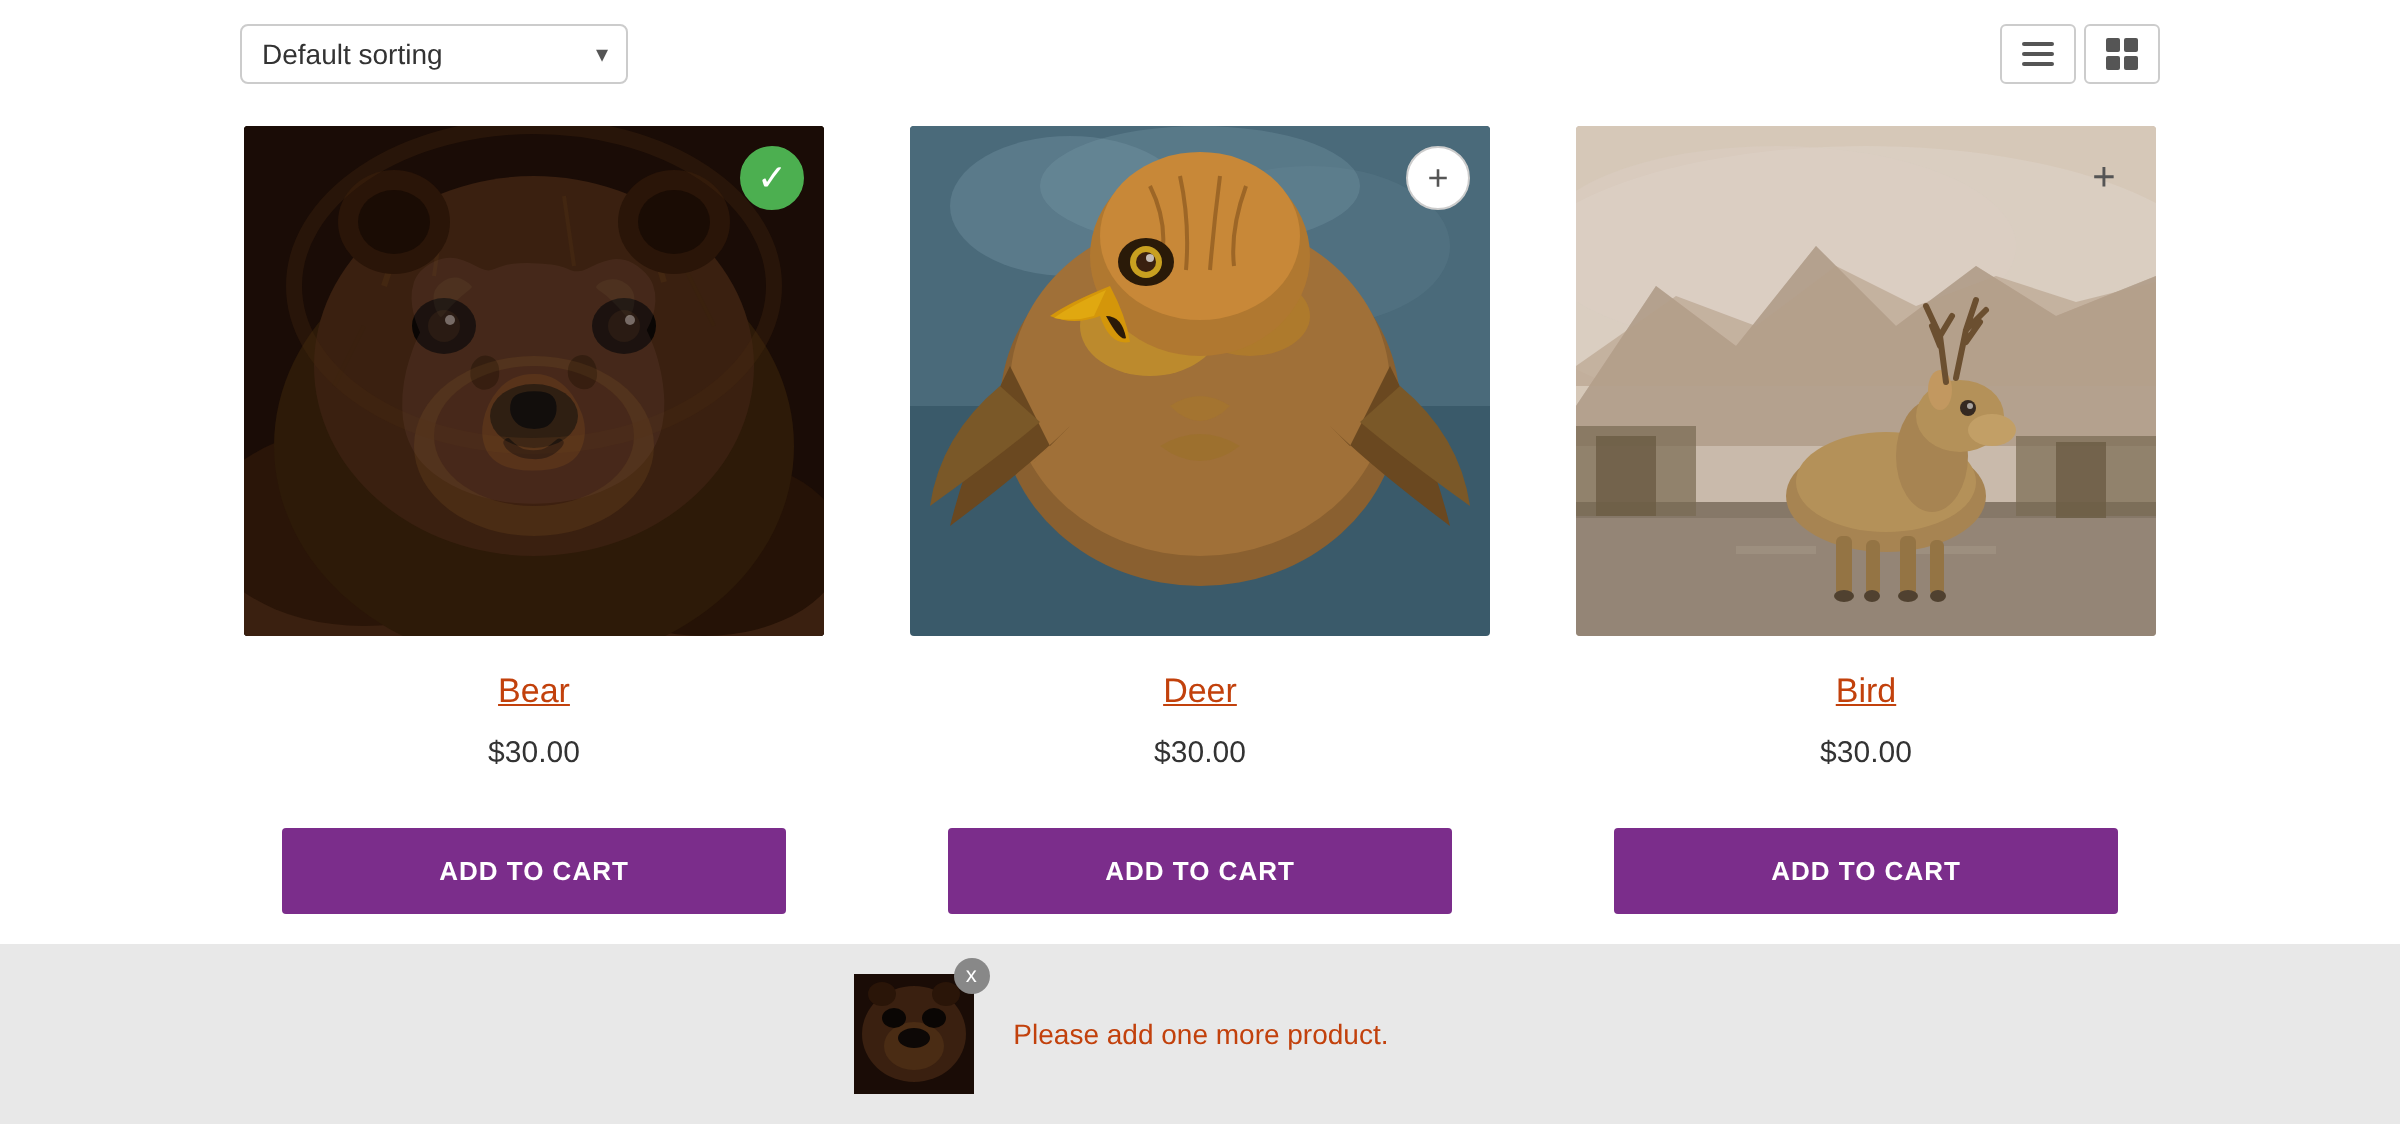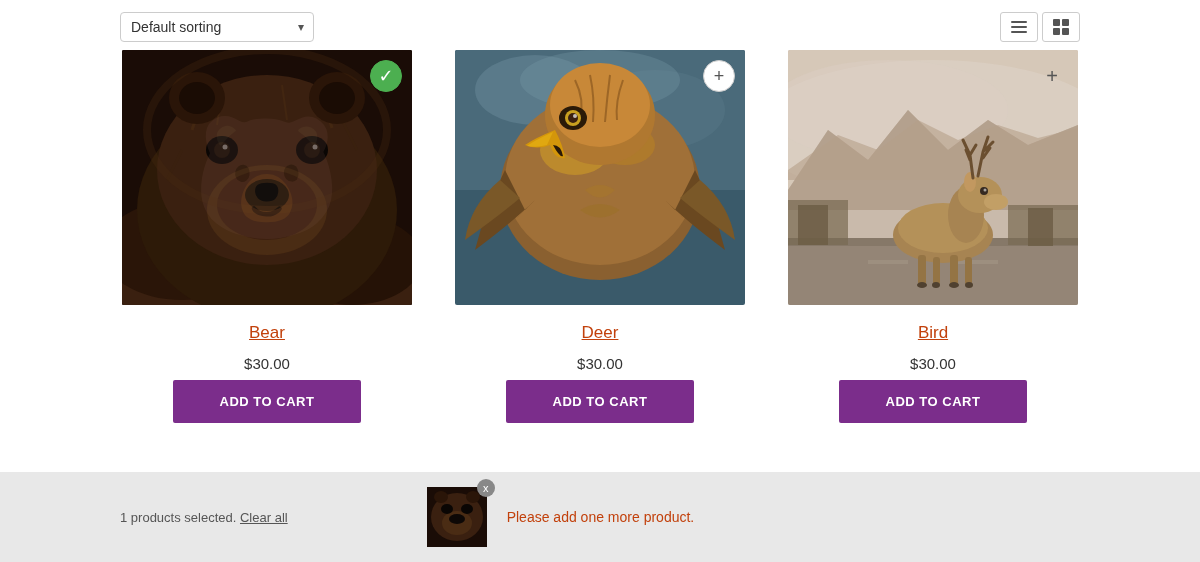--- a/index.html
+++ b/index.html
@@ -10,21 +10,21 @@
       min-height: 562px;
       position: relative;
       overflow: hidden;
     }
 
     
     .toolbar {
       display: flex;
       justify-content: space-between;
       align-items: center;
-      padding: 12px 120px 8px 120px;
+      padding: 12px 120px 21px 120px;
     }
 
     .sort-select {
       border: 1px solid #ccc;
       border-radius: 4px;
       padding: 6px 28px 6px 10px;
       font-size: 14px;
       color: #333;
       background: #fff;
       appearance: none;
@@ -142,31 +142,31 @@
     }
 
     .product-price {
       margin-top: 12px;
       font-size: 15px;
       color: #333;
       text-align: right;
     }
 
     .add-to-cart-btn {
-      margin-top: 8px;
+      margin-top: 29px;
       background: #7b2d8b;
       color: #fff;
       border: none;
       padding: 14px 32px;
       font-size: 13px;
       font-weight: bold;
       letter-spacing: 0.5px;
       cursor: pointer;
       border-radius: 2px;
-      width: 188px;
+      width: 252px;
       text-align: center;
     }
 
     
     .compare-bar {
       position: absolute;
       bottom: 0;
       left: 0;
       right: 0;
       background: #e8e8e8;
@@ -449,24 +449,20 @@
       </div>
       <div class="product-name">Bird</div>
       <div class="product-price">$30.00</div>
       <button class="add-to-cart-btn">ADD TO CART</button>
     </div>
 
   </div>
 
   <div class="compare-bar">
     <div class="compare-info">
-      <div class="compare-subtitle">
-        <span>1 products selected.</span>
-        <a>Clear all</a>
-      </div>
     </div>
 
     <div class="compare-thumbnail-wrapper">
       <div class="compare-thumbnail">
         <svg width="60" height="60" viewBox="0 0 60 60">
           <rect width="60" height="60" fill="#1a0c06"></rect>
           <ellipse cx="30" cy="30" rx="26" ry="24" fill="#3a2010"></ellipse>
           <ellipse cx="30" cy="36" rx="15" ry="12" fill="#4a2c14"></ellipse>
           <ellipse cx="30" cy="32" rx="8" ry="5" fill="#0d0806"></ellipse>
           <ellipse cx="20" cy="22" rx="6" ry="5" fill="#0a0604"></ellipse>

